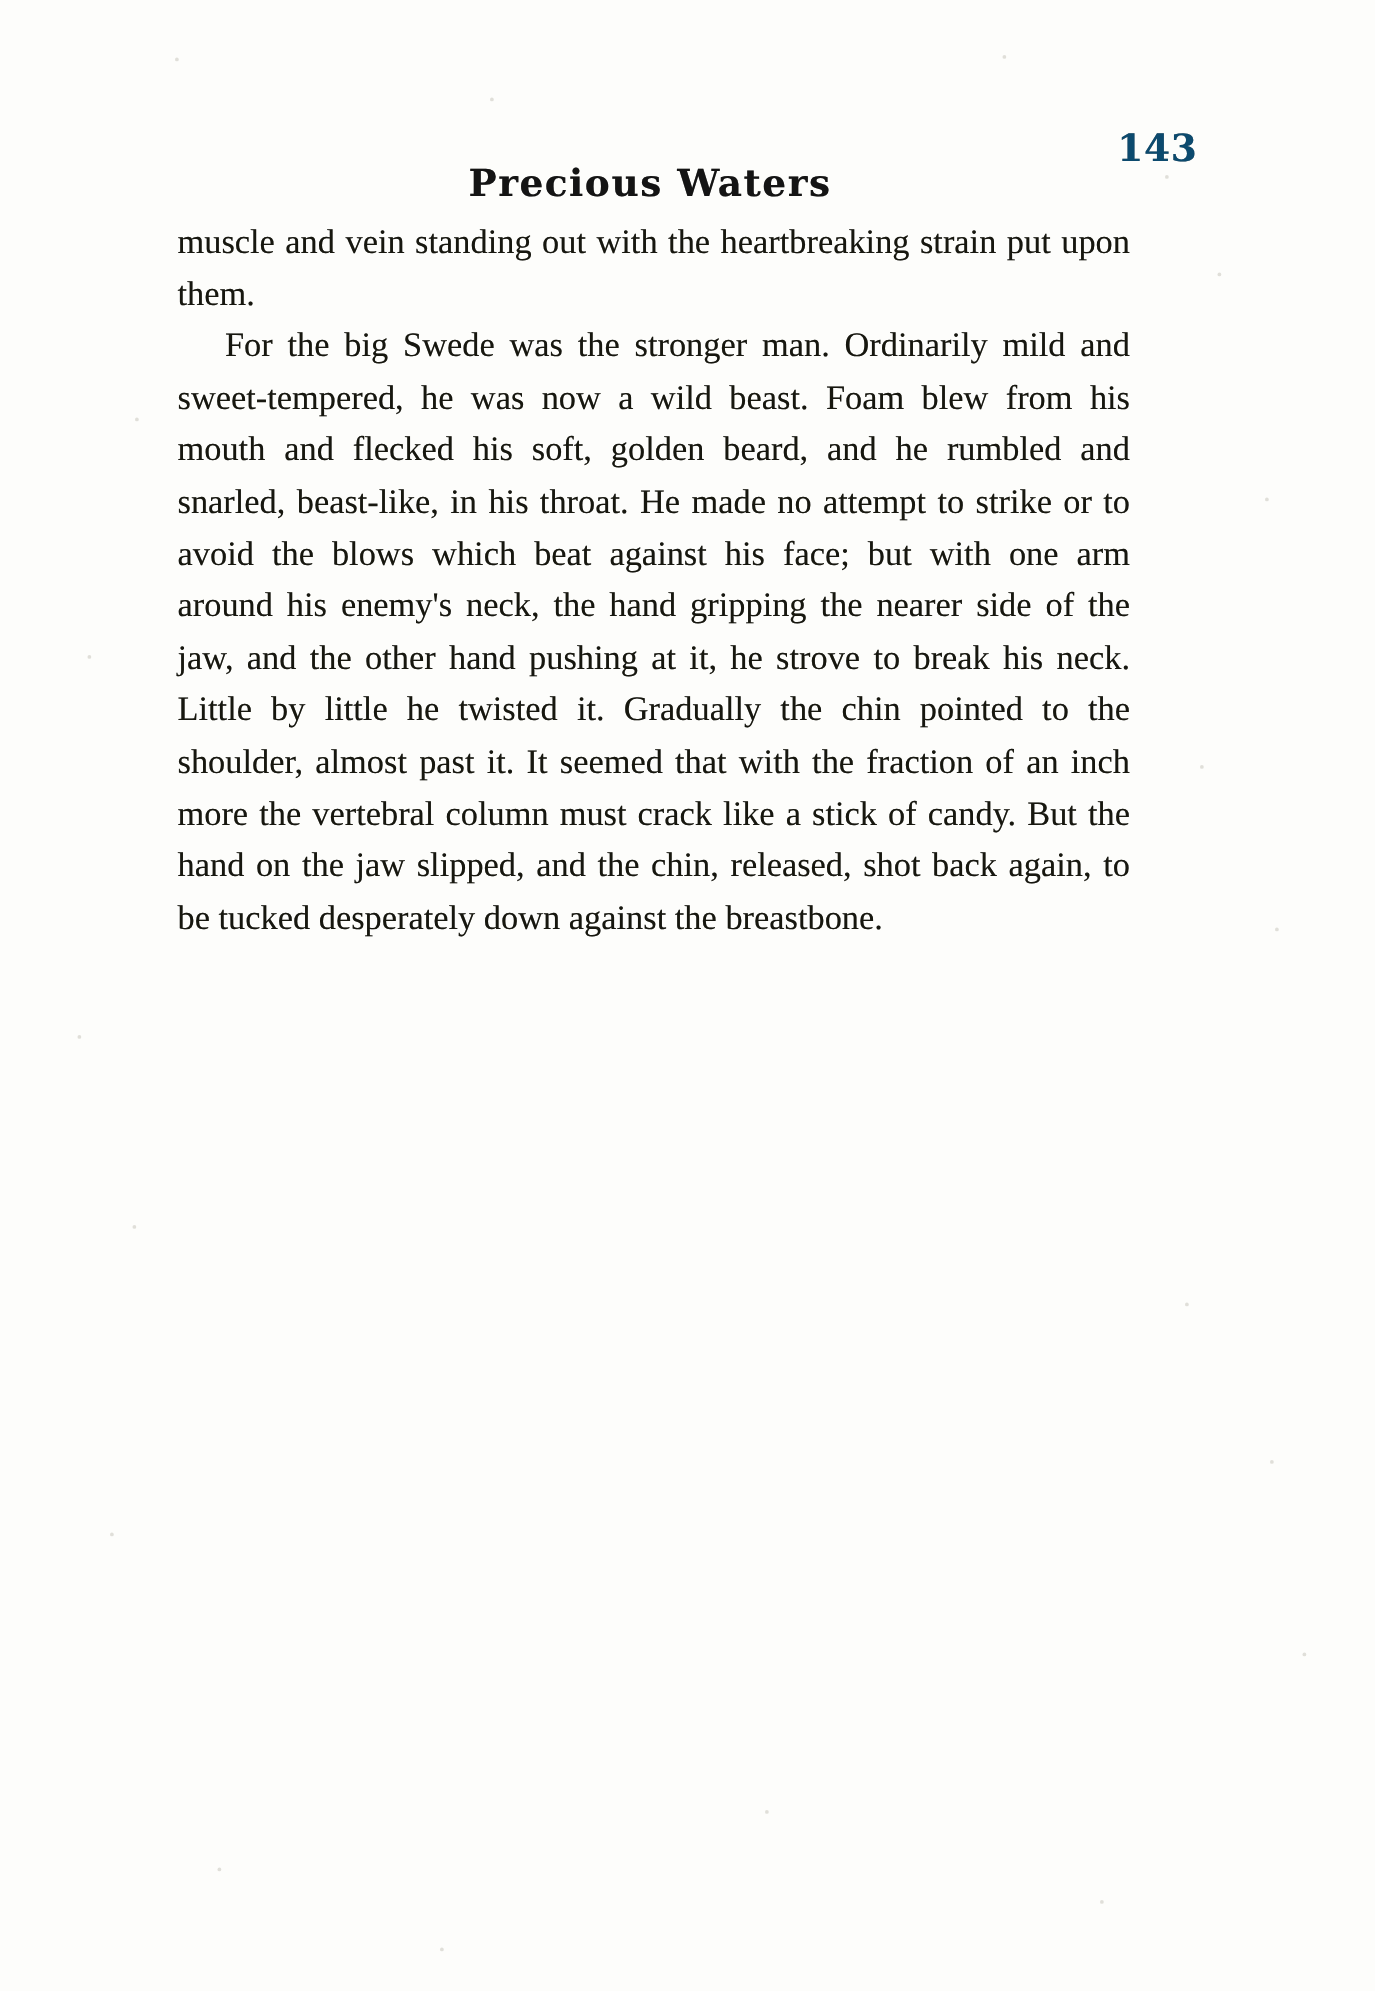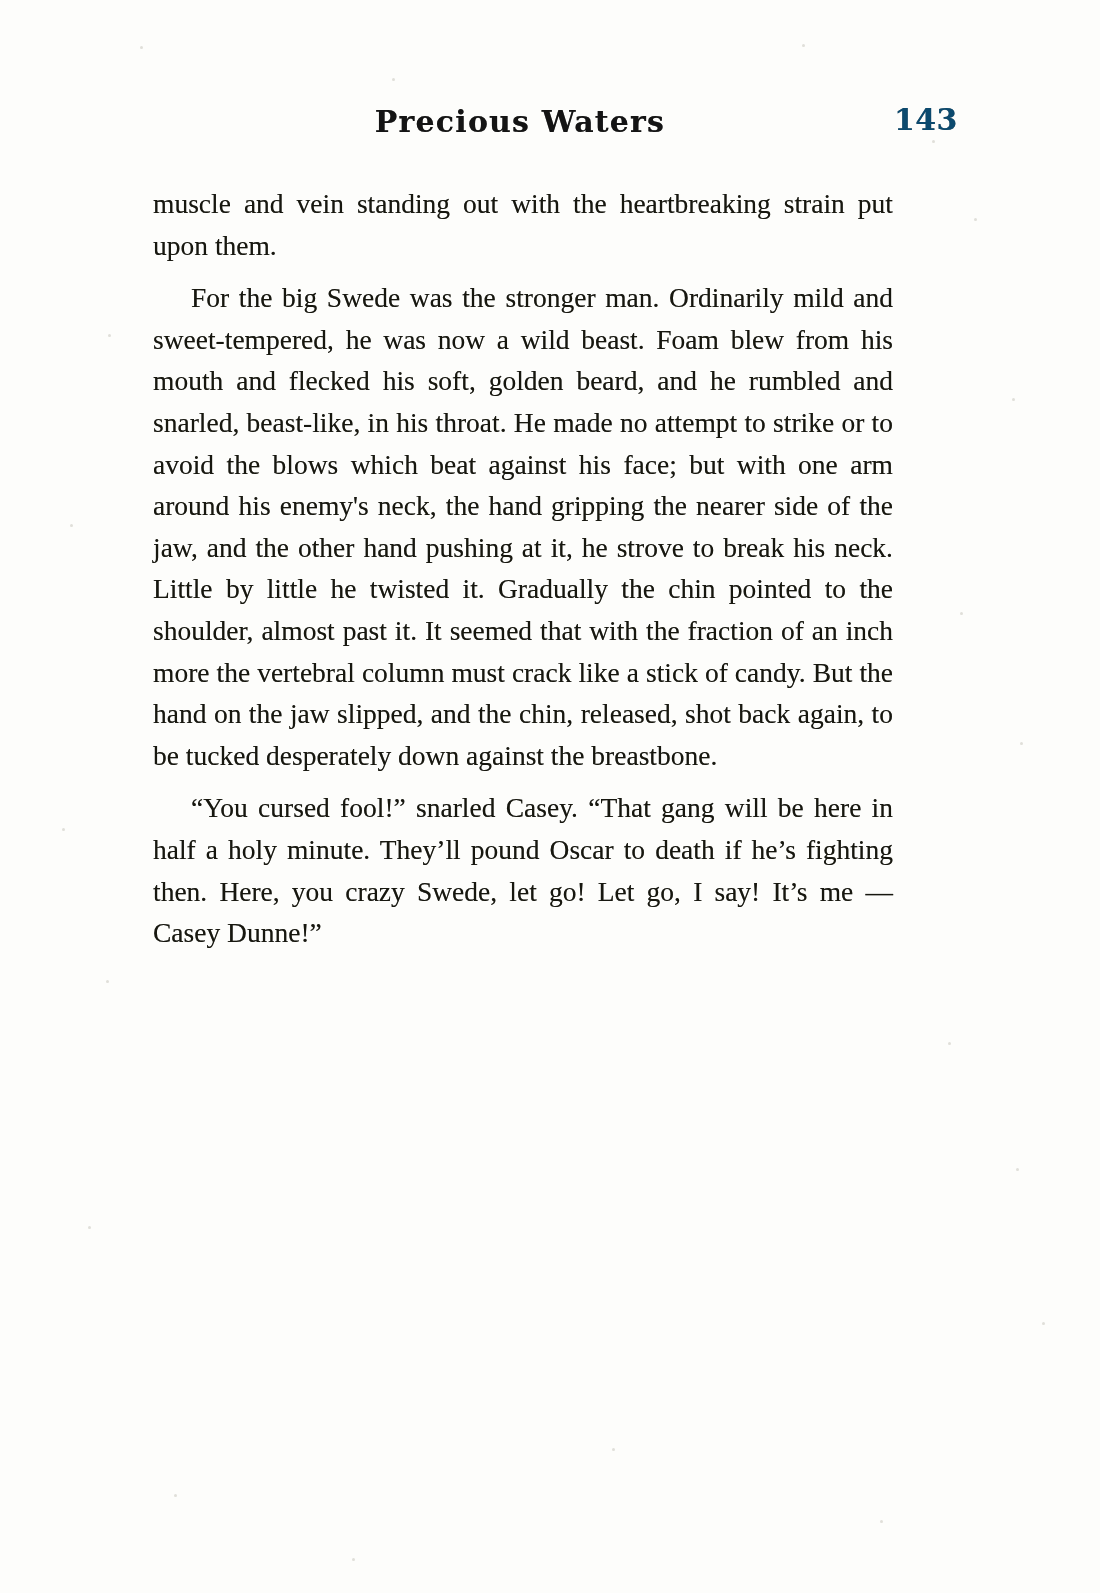--- a/index.html
+++ b/index.html
@@ -48,20 +48,21 @@
     align-items: baseline;
     justify-content: center;
   }
   .head-title {
     font-family: "DejaVu Serif", serif;
     font-weight: bold;
     font-size: 30px;
     letter-spacing: 1.2px;
     color: #141414;
     white-space: nowrap;
+    margin-top: 26px;
   }
   .page-number {
     position: absolute;
     right: -58px;
     top: -2px;
     font-family: "DejaVu Serif", serif;
     font-weight: bold;
     font-size: 30px;
     letter-spacing: 0.5px;
     color: #0c4a6e;
@@ -73,21 +74,21 @@
     top: 172px;
     width: 762px;
     font-size: 27.5px;
     line-height: 41.6px;
     color: #17170f;
     text-align: justify;
     text-justify: inter-word;
   }
 
   .body-text p {
-    margin: 11px;
+    margin: 0;
     text-indent: 0;
   }
   .body-text p.indent {
     text-indent: 38px;
   }
 
   
   .body-text, .head-title, .page-number {
     text-shadow: 0 0 0.35px rgba(0,0,0,.45);
   }
@@ -121,16 +122,15 @@
 <div class="content">
 
   <header class="running-head">
     <span class="head-title">Precious Waters</span>
     <span class="page-number">143</span>
   </header>
 
   <article class="body-text">
     <p>muscle and vein standing out with the heartbreaking strain put upon them.</p>
     <p class="indent">For the big Swede was the stronger man.  Ordinarily mild and sweet-tempered, he was now a wild beast.  Foam blew from his mouth and flecked his soft, golden beard, and he rumbled and snarled, beast-like, in his throat.  He made no attempt to strike or to avoid the blows which beat against his face; but with one arm around his enemy's neck, the hand gripping the nearer side of the jaw, and the other hand pushing at it, he strove to break his neck.  Little by little he twisted it.  Gradually the chin pointed to the shoulder, almost past it.  It seemed that with the fraction of an inch more the vertebral column must crack like a stick of candy.  But the hand on the jaw slipped, and the chin, released, shot back again, to be tucked desperately down against the breastbone.</p>
-    <p class="indent">“You cursed fool!” snarled Casey.  “That gang will be here in half a holy minute.  They’ll pound Oscar to death if he’s fighting then.  Here, you crazy Swede, let go!  Let go, I say!  It’s me — Casey Dunne!”</p>
   </article>
 
 </div>
 
 </body></html>

